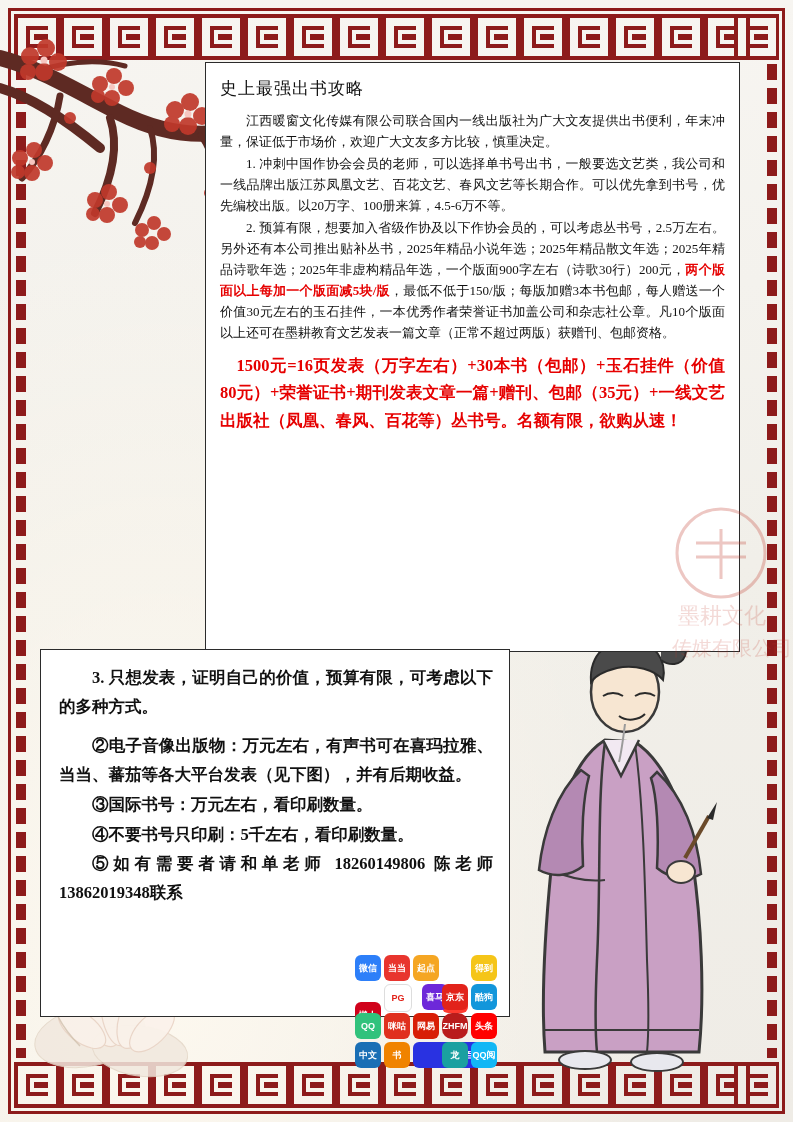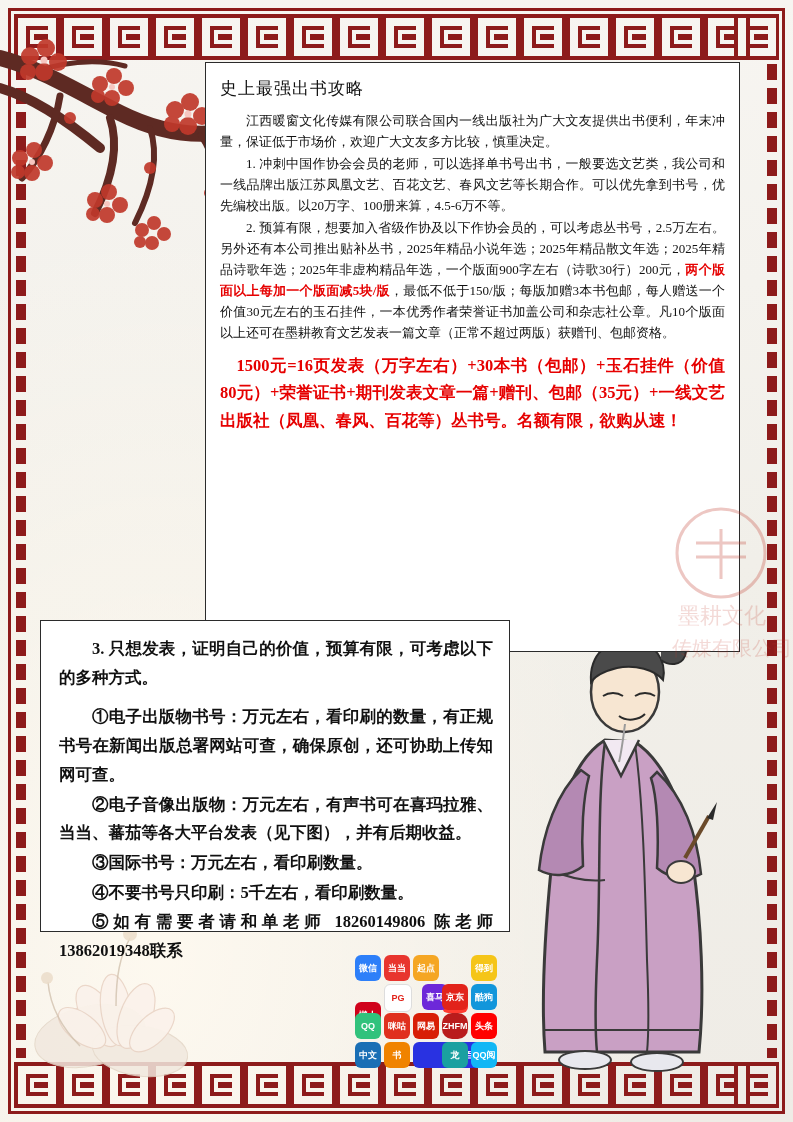--- a/index.html
+++ b/index.html
@@ -121,23 +121,23 @@
   }
   .panel-top {
     left: 205px;
     top: 62px;
     width: 535px;
     height: 590px;
     padding: 10px 14px 6px 14px;
   }
   .panel-bottom {
     left: 40px;
-    top: 620px;
+    top: 649px;
     width: 470px;
-    height: 312px;
+    height: 368px;
     padding: 14px 16px 10px 18px;
   }
 
   .doc-title {
     text-align: left;
     font-size: 17px;
     font-weight: normal;
     color: #111;
     letter-spacing: 1px;
     margin: 4px 0 10px 0;
@@ -409,21 +409,20 @@
     <g fill="#c0392b" opacity="0.55">
       <text x="42" y="140" font-size="22" font-family="Liberation Serif, serif">墨耕文化</text>
       <text x="36" y="172" font-size="20" font-family="Liberation Serif, serif">传媒有限公司</text>
     </g>
   </svg>
 </div>
 
 <div class="panel panel-bottom">
   <p class="body">3. 只想发表，证明自己的价值，预算有限，可考虑以下的多种方式。</p>
   <div class="gap"></div>
-  <p class="body">①电子出版物书号：万元左右，看印刷的数量，有正规书号在新闻出版总署网站可查，确保原创，还可协助上传知网可查。</p>
   <p class="body">②电子音像出版物：万元左右，有声书可在喜玛拉雅、当当、蕃茄等各大平台发表（见下图），并有后期收益。</p>
   <p class="body">③国际书号：万元左右，看印刷数量。</p>
   <p class="body">④不要书号只印刷：5千左右，看印刷数量。</p>
   <p class="body">⑤如有需要者请和单老师 18260149806  陈老师 13862019348联系</p>
 </div>
 
 <div class="app-grid" id="app-grid">
     <div class="app-icon" style="background: rgb(45, 127, 249);">微信</div>
     <div class="app-icon" style="background: rgb(232, 53, 46);">当当</div>
     <div class="app-icon" style="background: rgb(245, 166, 35);">起点</div>

